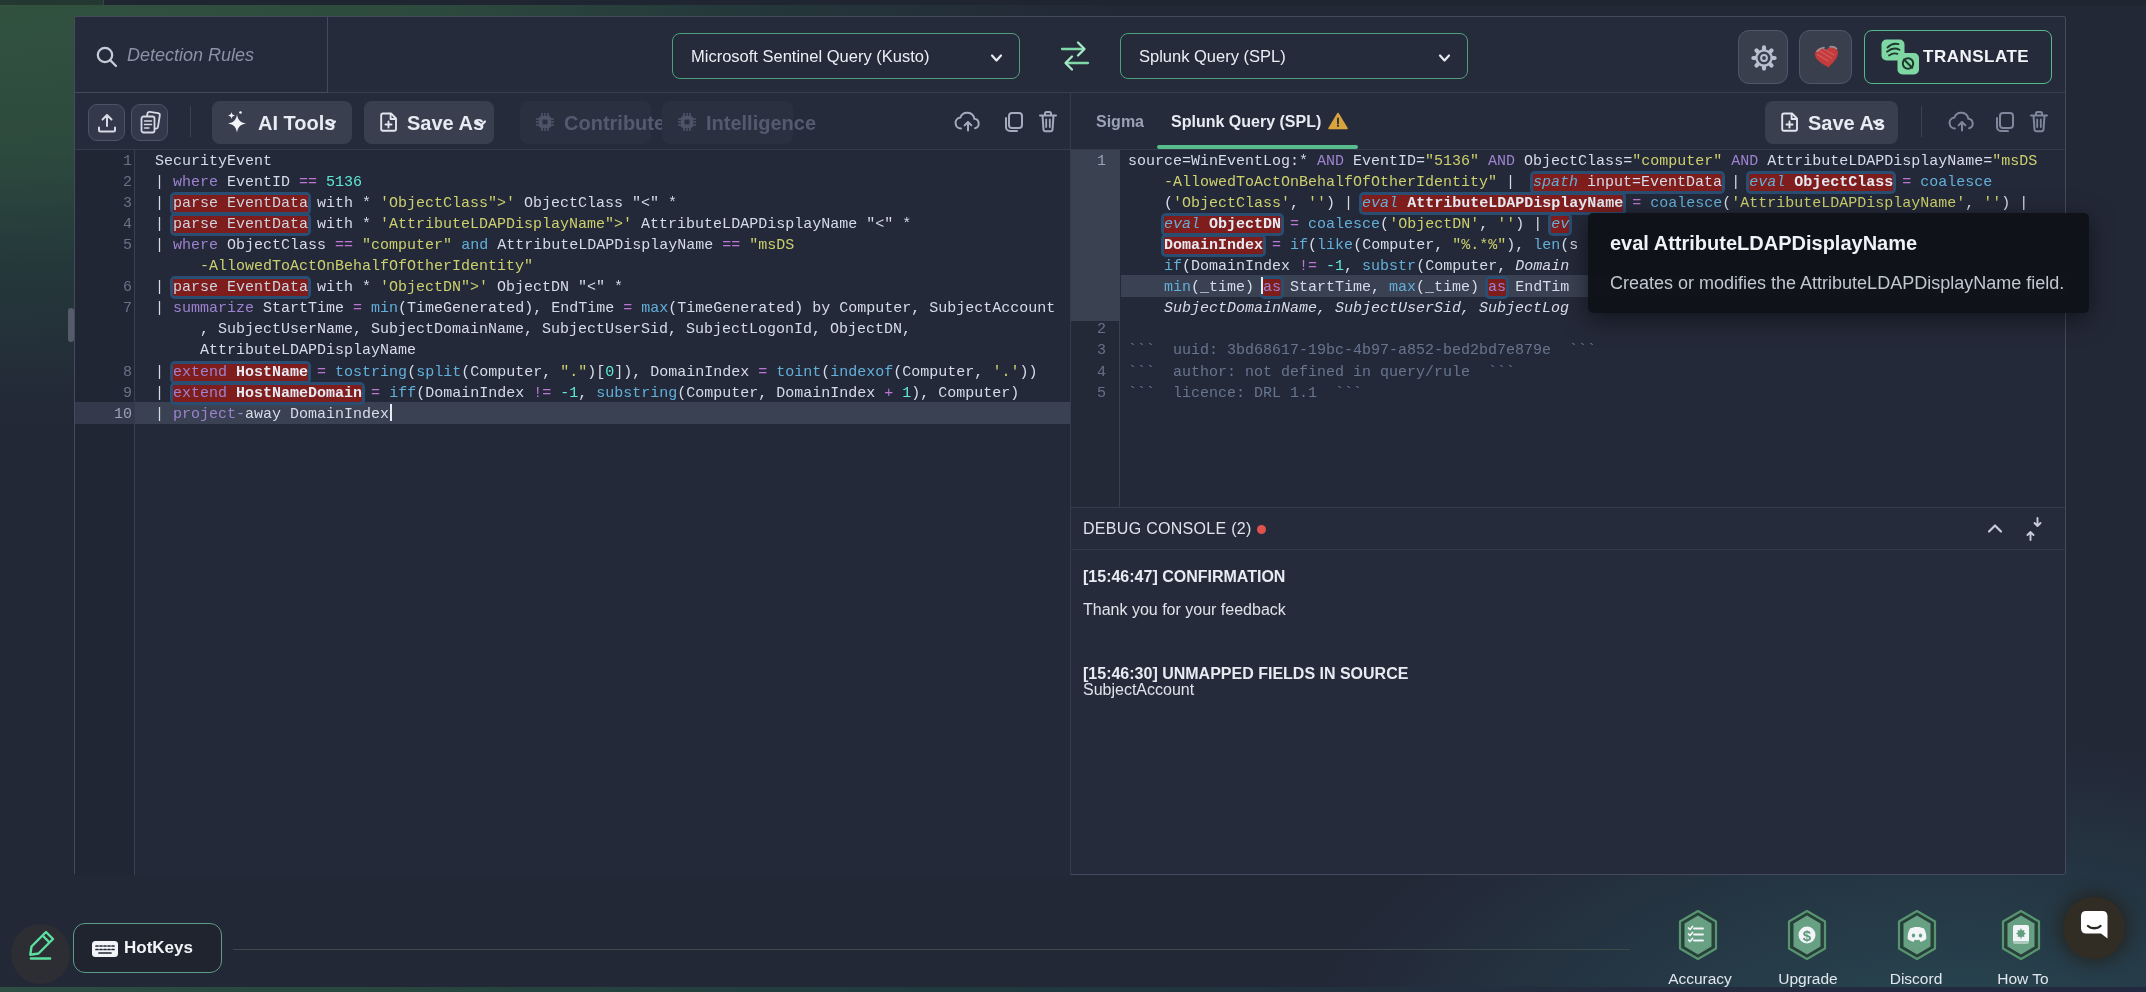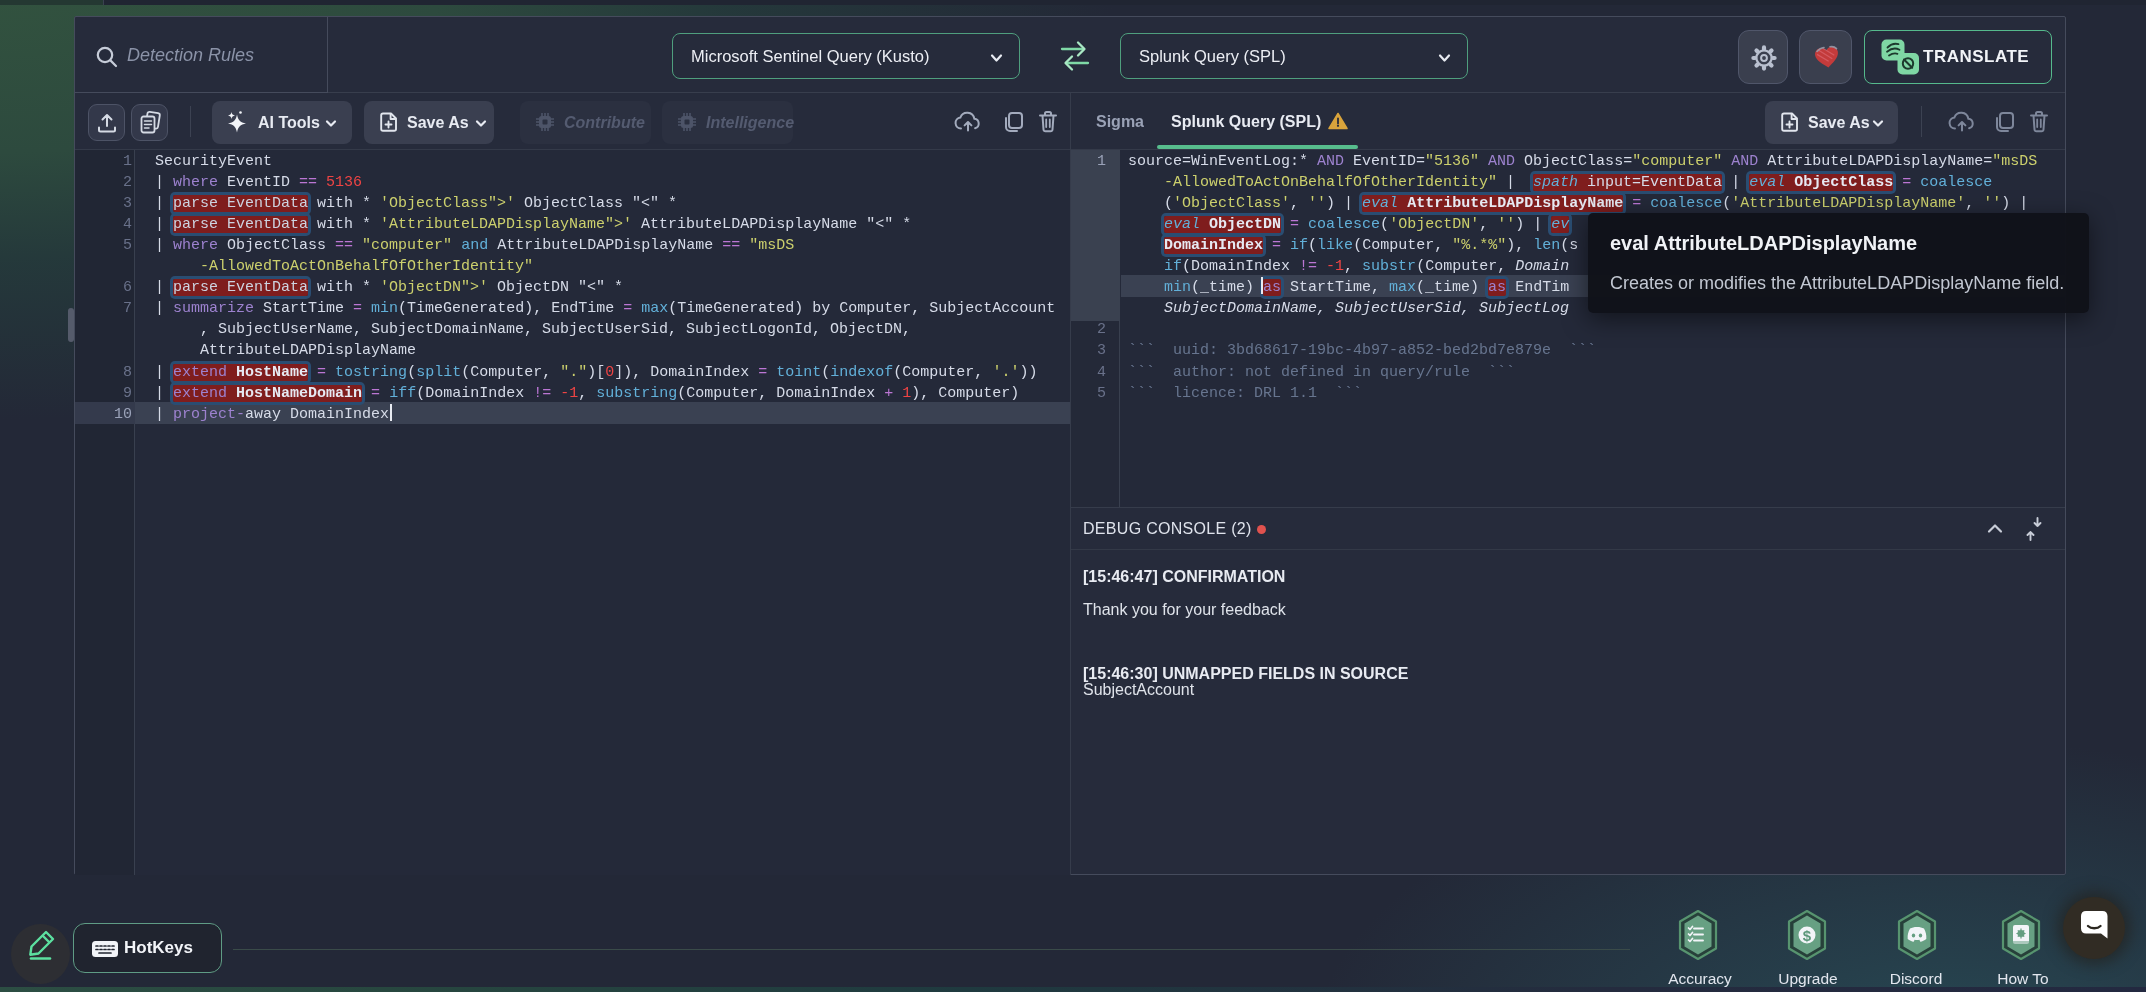--- a/index.html
+++ b/index.html
@@ -27,32 +27,32 @@
   .iconbtn { top:13px; width:50px; height:54px; background:#3a3f4e; border:1px solid #50566a; border-radius:11px; }
   #gearbtn { left:1663px; }
   #heartbtn { left:1724px; width:53px; }
   #translate { left:1789px; top:13px; width:188px; height:54px; border:1px solid #55b98c; border-radius:8px; }
   #translate .t { position:absolute; left:58px; top:50%; transform:translateY(-50%); font-size:17px; font-weight:bold; letter-spacing:0.5px; color:#f2f4f8; }
   #toolrow { left:0; top:76px; width:1990px; height:57px; border-bottom:1px solid #343a49; }
   #vdivider { left:995px; top:76px; width:1px; height:782px; background:#363c4b; }
   .tbtn { position:absolute; top:84px; height:43px; border-radius:8px; }
   .sqbtn { position:absolute; top:87px; width:37px; height:37px; border:1px solid #4d5366; background:#33384a; border-radius:9px; }
   .grp { background:#3a3f50; }
-  .dis { background:#2b3040;font-style:italic; }
-  .tbl { font-size:16px; font-weight:bold; color:#e8ebf2; position:absolute; top:50%; transform:translateY(-50%); }
+  .dis { background:#2b3040; }
+  .tbl { font-size:20px; font-weight:bold; color:#e8ebf2; position:absolute; top:50%; transform:translateY(-50%); }
   .tdiv { position:absolute; width:1px; background:#3c4252; }
   .tab { position:absolute; font-size:16px; font-weight:bold; }
   #underline { left:1082px; top:128px; width:201px; height:4px; background:#57bd8d; border-radius:2px; }
   #leftcode  { left:0px;   top:133px; width:995px; height:725px; background:#242939; }
   #leftgutter{ left:0;     top:133px; width:60px;  height:725px; background:#212634; border-right:1px solid #39404f; }
   #rightcode { left:996px; top:133px; width:994px; height:357px; background:#242939; }
   #rightgutter{left:996px; top:133px; width:49px;  height:357px; background:#242938; border-right:1px solid #39404f; }
   .coderow { position:absolute; white-space:pre; font-family:"Liberation Mono", monospace; font-size:15px; line-height:21px; color:#d6dbe8; }
   .ln { position:absolute; font-family:"Liberation Mono", monospace; font-size:15px; line-height:21px; color:#69718a; text-align:right; width:40px; }
-  .k { color:#9d82cf; } .o { color:#bb76d4; } .n { color:#ef4444; } .s { color:#ccd06d; }
+  .k { color:#9d82cf; } .o { color:#bb76d4; } .n { color:#5eead4; } .s { color:#ccd06d; }
   .f { color:#62b0d9; } .ci { color:#62b0d9; font-style:italic; } .b { font-weight:bold; color:#e6e9f2; }
   .i { font-style:italic; } .g { color:#67758f; }
   .w { color:#cdd3e0; }
   .hl { background:#7f1d1d; box-shadow:0 0 0 3px #2a4d72; border-radius:2px; }
   .curline { position:absolute; background:#3a4152; }
   .caret { position:absolute; width:2px; height:17px; background:#e8ebf2; }
   #dbghdr { left:996px; top:490px; width:994px; height:43px; border-top:1px solid #363c4b; border-bottom:1px solid #333947; }
   #dbghdr .t { position:absolute; left:12px; top:50%; transform:translateY(-50%); font-size:16px; font-weight:500; letter-spacing:0.3px; color:#dfe3ec; }
   .dbgentry { position:absolute; left:1008px; font-size:16px; color:#dfe3ea; transform:translateY(-50%); }
   .dbgb { font-weight:bold; color:#e8ebf2; }

